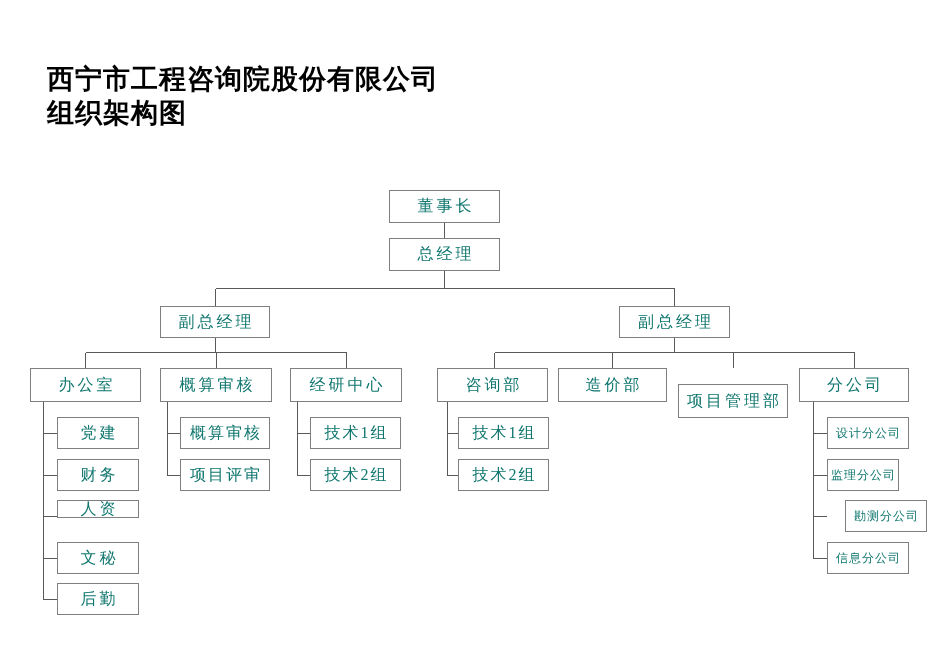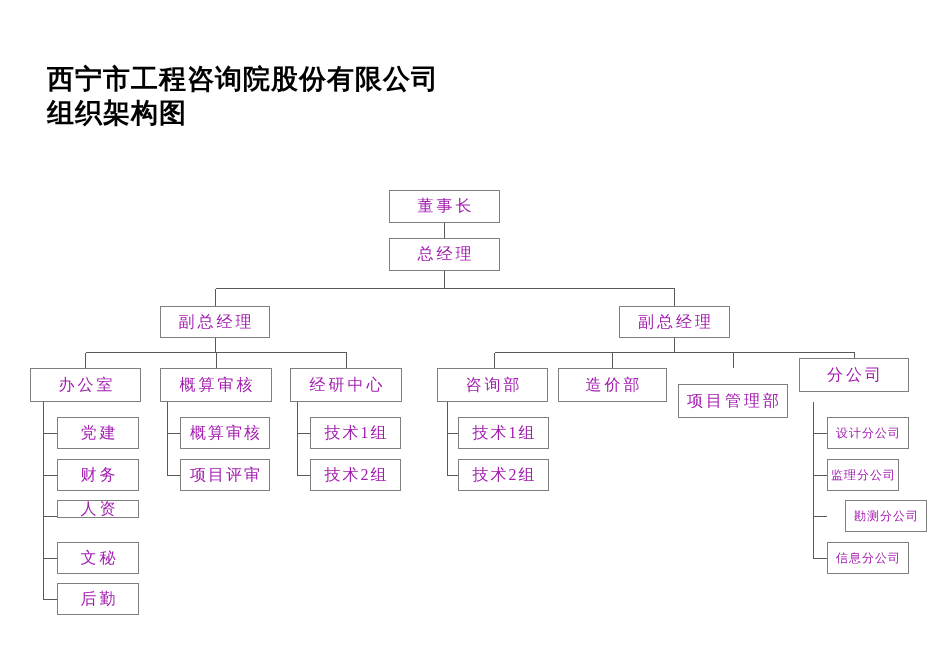--- a/index.html
+++ b/index.html
@@ -27,21 +27,21 @@
     position:absolute;
     box-sizing:border-box;
     background:#ffffff;
     border:1px solid #7f7f7f;
     display:flex;
     align-items:center;
     justify-content:center;
     font-size:16px;
     letter-spacing:3px;
     text-indent:3px;
-    color:#a21caf;
+    color:#0f766e;
     white-space:nowrap;
   }
   .node.small{
     font-size:12px;
     letter-spacing:1px;
     text-indent:1px;
   }
 </style>
 </head>
 <body>
@@ -79,21 +79,21 @@
 
   <div class="node" style="left:160px;top:306px;width:110px;height:32px">副总经理</div>
   <div class="node" style="left:619px;top:306px;width:111px;height:32px">副总经理</div>
 
   <div class="node" style="left:30px;top:368px;width:111px;height:34px">办公室</div>
   <div class="node" style="left:160px;top:368px;width:112px;height:34px">概算审核</div>
   <div class="node" style="left:290px;top:368px;width:112px;height:34px">经研中心</div>
   <div class="node" style="left:437px;top:368px;width:111px;height:34px">咨询部</div>
   <div class="node" style="left:558px;top:368px;width:109px;height:34px">造价部</div>
   <div class="node" style="left:678px;top:384px;width:110px;height:34px">项目管理部</div>
-  <div class="node" style="left:799px;top:358px;width:110px;height:34px">分公司</div>
+  <div class="node" style="left:799px;top:368px;width:110px;height:34px">分公司</div>
 
   <div class="node" style="left:57px;top:417px;width:82px;height:32px">党建</div>
   <div class="node" style="left:57px;top:459px;width:82px;height:32px">财务</div>
   <div class="node" style="left:57px;top:500px;width:82px;height:18px">人资</div>
   <div class="node" style="left:57px;top:542px;width:82px;height:32px">文秘</div>
   <div class="node" style="left:57px;top:583px;width:82px;height:32px">后勤</div>
 
   <div class="node" style="left:180px;top:417px;width:90px;height:32px;letter-spacing:2px;text-indent:2px">概算审核</div>
   <div class="node" style="left:180px;top:459px;width:90px;height:32px;letter-spacing:2px;text-indent:2px">项目评审</div>
 

